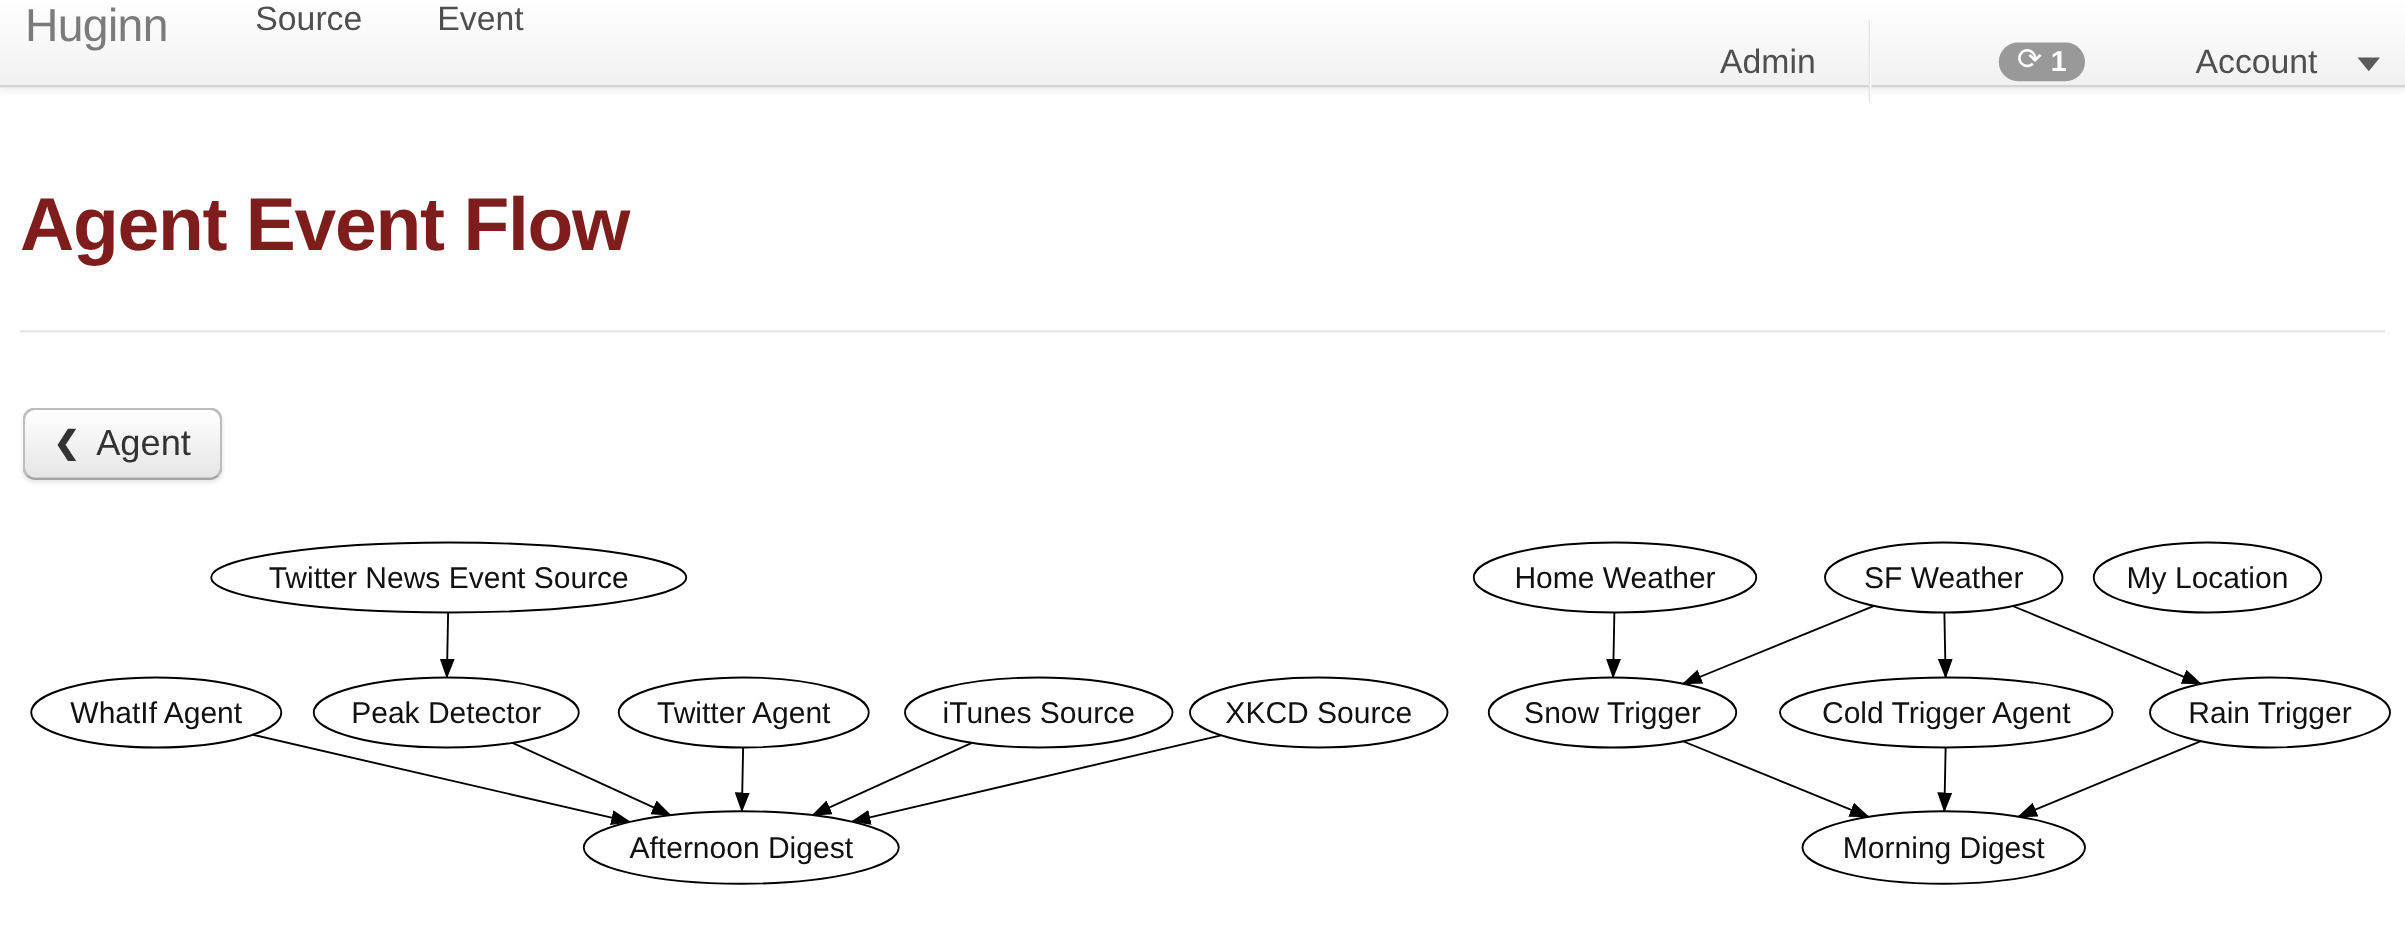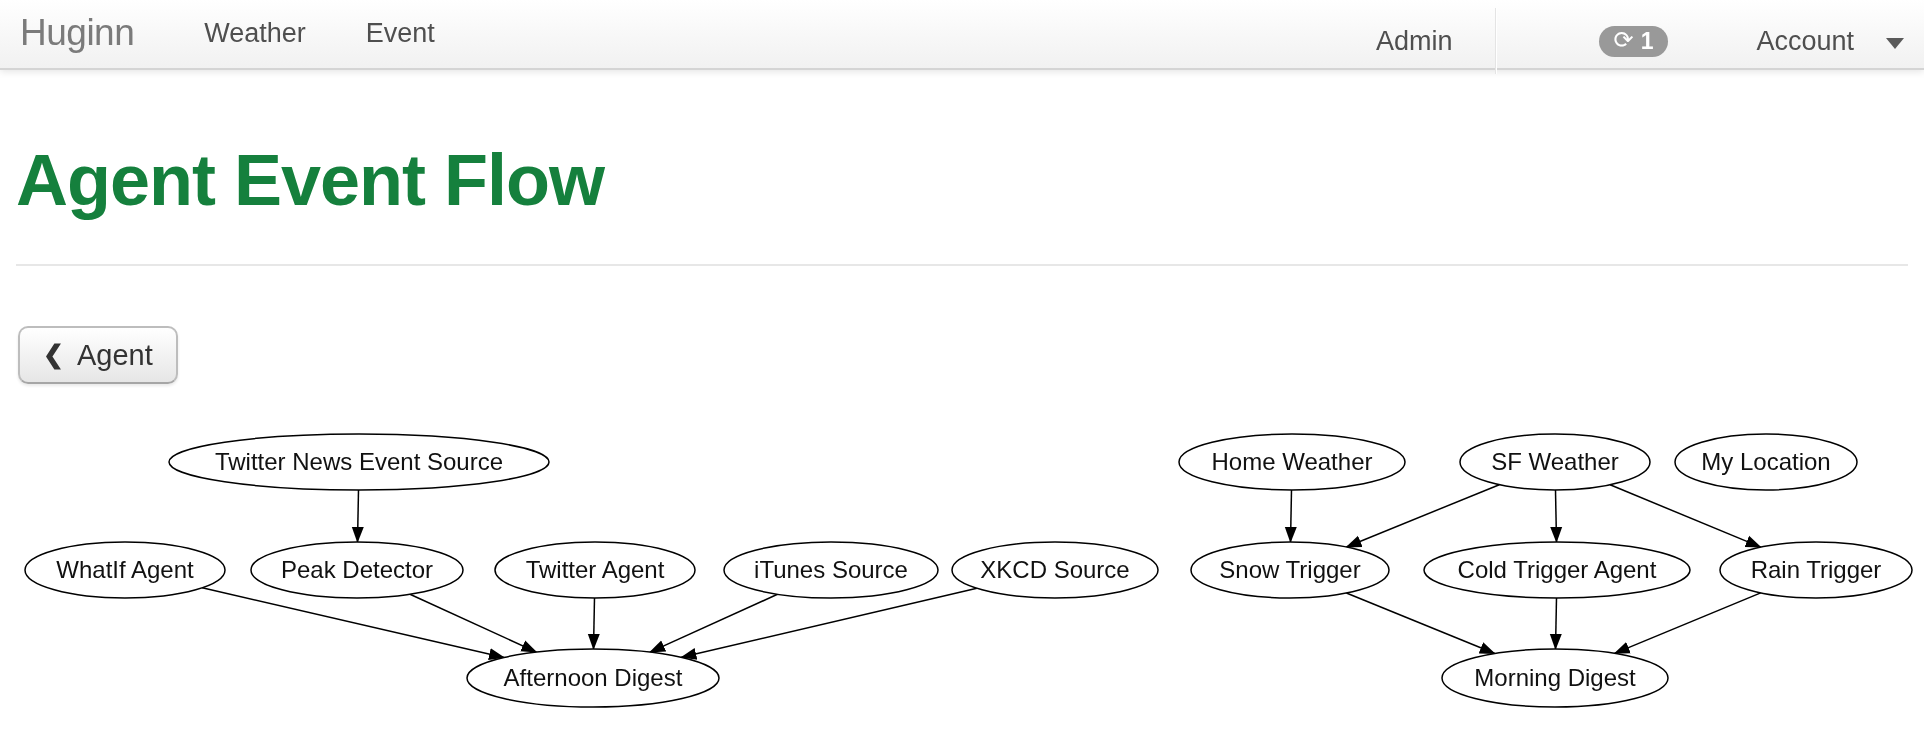--- a/index.html
+++ b/index.html
@@ -9,21 +9,21 @@
     font-family: "Liberation Sans", sans-serif;
     -webkit-font-smoothing: antialiased;
   }
 
   
   .navbar {
     height: 70px; width: 100%;
     background: linear-gradient(#ffffff, #f1f1f1);
     border-bottom: 2px solid #d4d4d4;
     box-shadow: 0 2px 7px rgba(0,0,0,0.10);
-    display: flex; align-items: center;
+    display: flex; align-items: flex-start;
     padding: 0 20px 2px 20px;
     position: relative;
   }
   .navbar a { text-decoration: none; cursor: pointer; }
   .brand {
     font-size: 37px; color: #7b7b7b; font-weight: 400;
     margin-right: 70px; letter-spacing: -0.5px;
   }
   .nav-link {
     font-size: 27px; color: #4f4f4f; margin-right: 60px; font-weight: 400;
@@ -47,22 +47,22 @@
   }
   .caret {
     width: 0; height: 0; display: inline-block;
     border-left: 9px solid transparent; border-right: 9px solid transparent;
     border-top: 11px solid #5a5a5a; margin-top: 5px;
   }
 
   
   .container { padding: 0 16px; }
   .page-title {
-    margin-top: 80px; font-size: 72px; line-height: 60px;
-    font-weight: bold; color: #15803d; letter-spacing: -1px;
+    margin-top: 80px; font-size: 60px; line-height: 60px;
+    font-weight: bold; color: #7f1d1d; letter-spacing: -1px;
   }
   .rule {
     border: none; border-top: 2px solid #e7e7e7; margin-top: 54px;
   }
   .btn-back {
     margin-top: 60px; margin-left: 2px;
     display: inline-flex; align-items: center; gap: 13px;
     height: 58px; padding: 0 23px;
     font-family: "Liberation Sans", sans-serif;
     font-size: 29px; color: #333333;
@@ -81,21 +81,21 @@
     font-size: 24px; fill: #111111;
   }
   .graph-wrap ellipse { fill: #ffffff; stroke: #000000; stroke-width: 1.5; }
   .graph-wrap line { stroke: #000000; stroke-width: 1.5; }
 </style>
 </head>
 <body>
 
 <header class="navbar">
   <a class="brand">Huginn</a>
-  <a class="nav-link">Weather</a>
+  <a class="nav-link">Source</a>
   <a class="nav-link">Event</a>
   <div class="nav-right">
     <a class="nav-link">Admin</a>
     <div class="vdivider"></div>
     <a class="jobs-badge">
       <span class="glyph">⟳</span>
       <span>1</span>
     </a>
     <a class="account">
       <span>Account</span>

